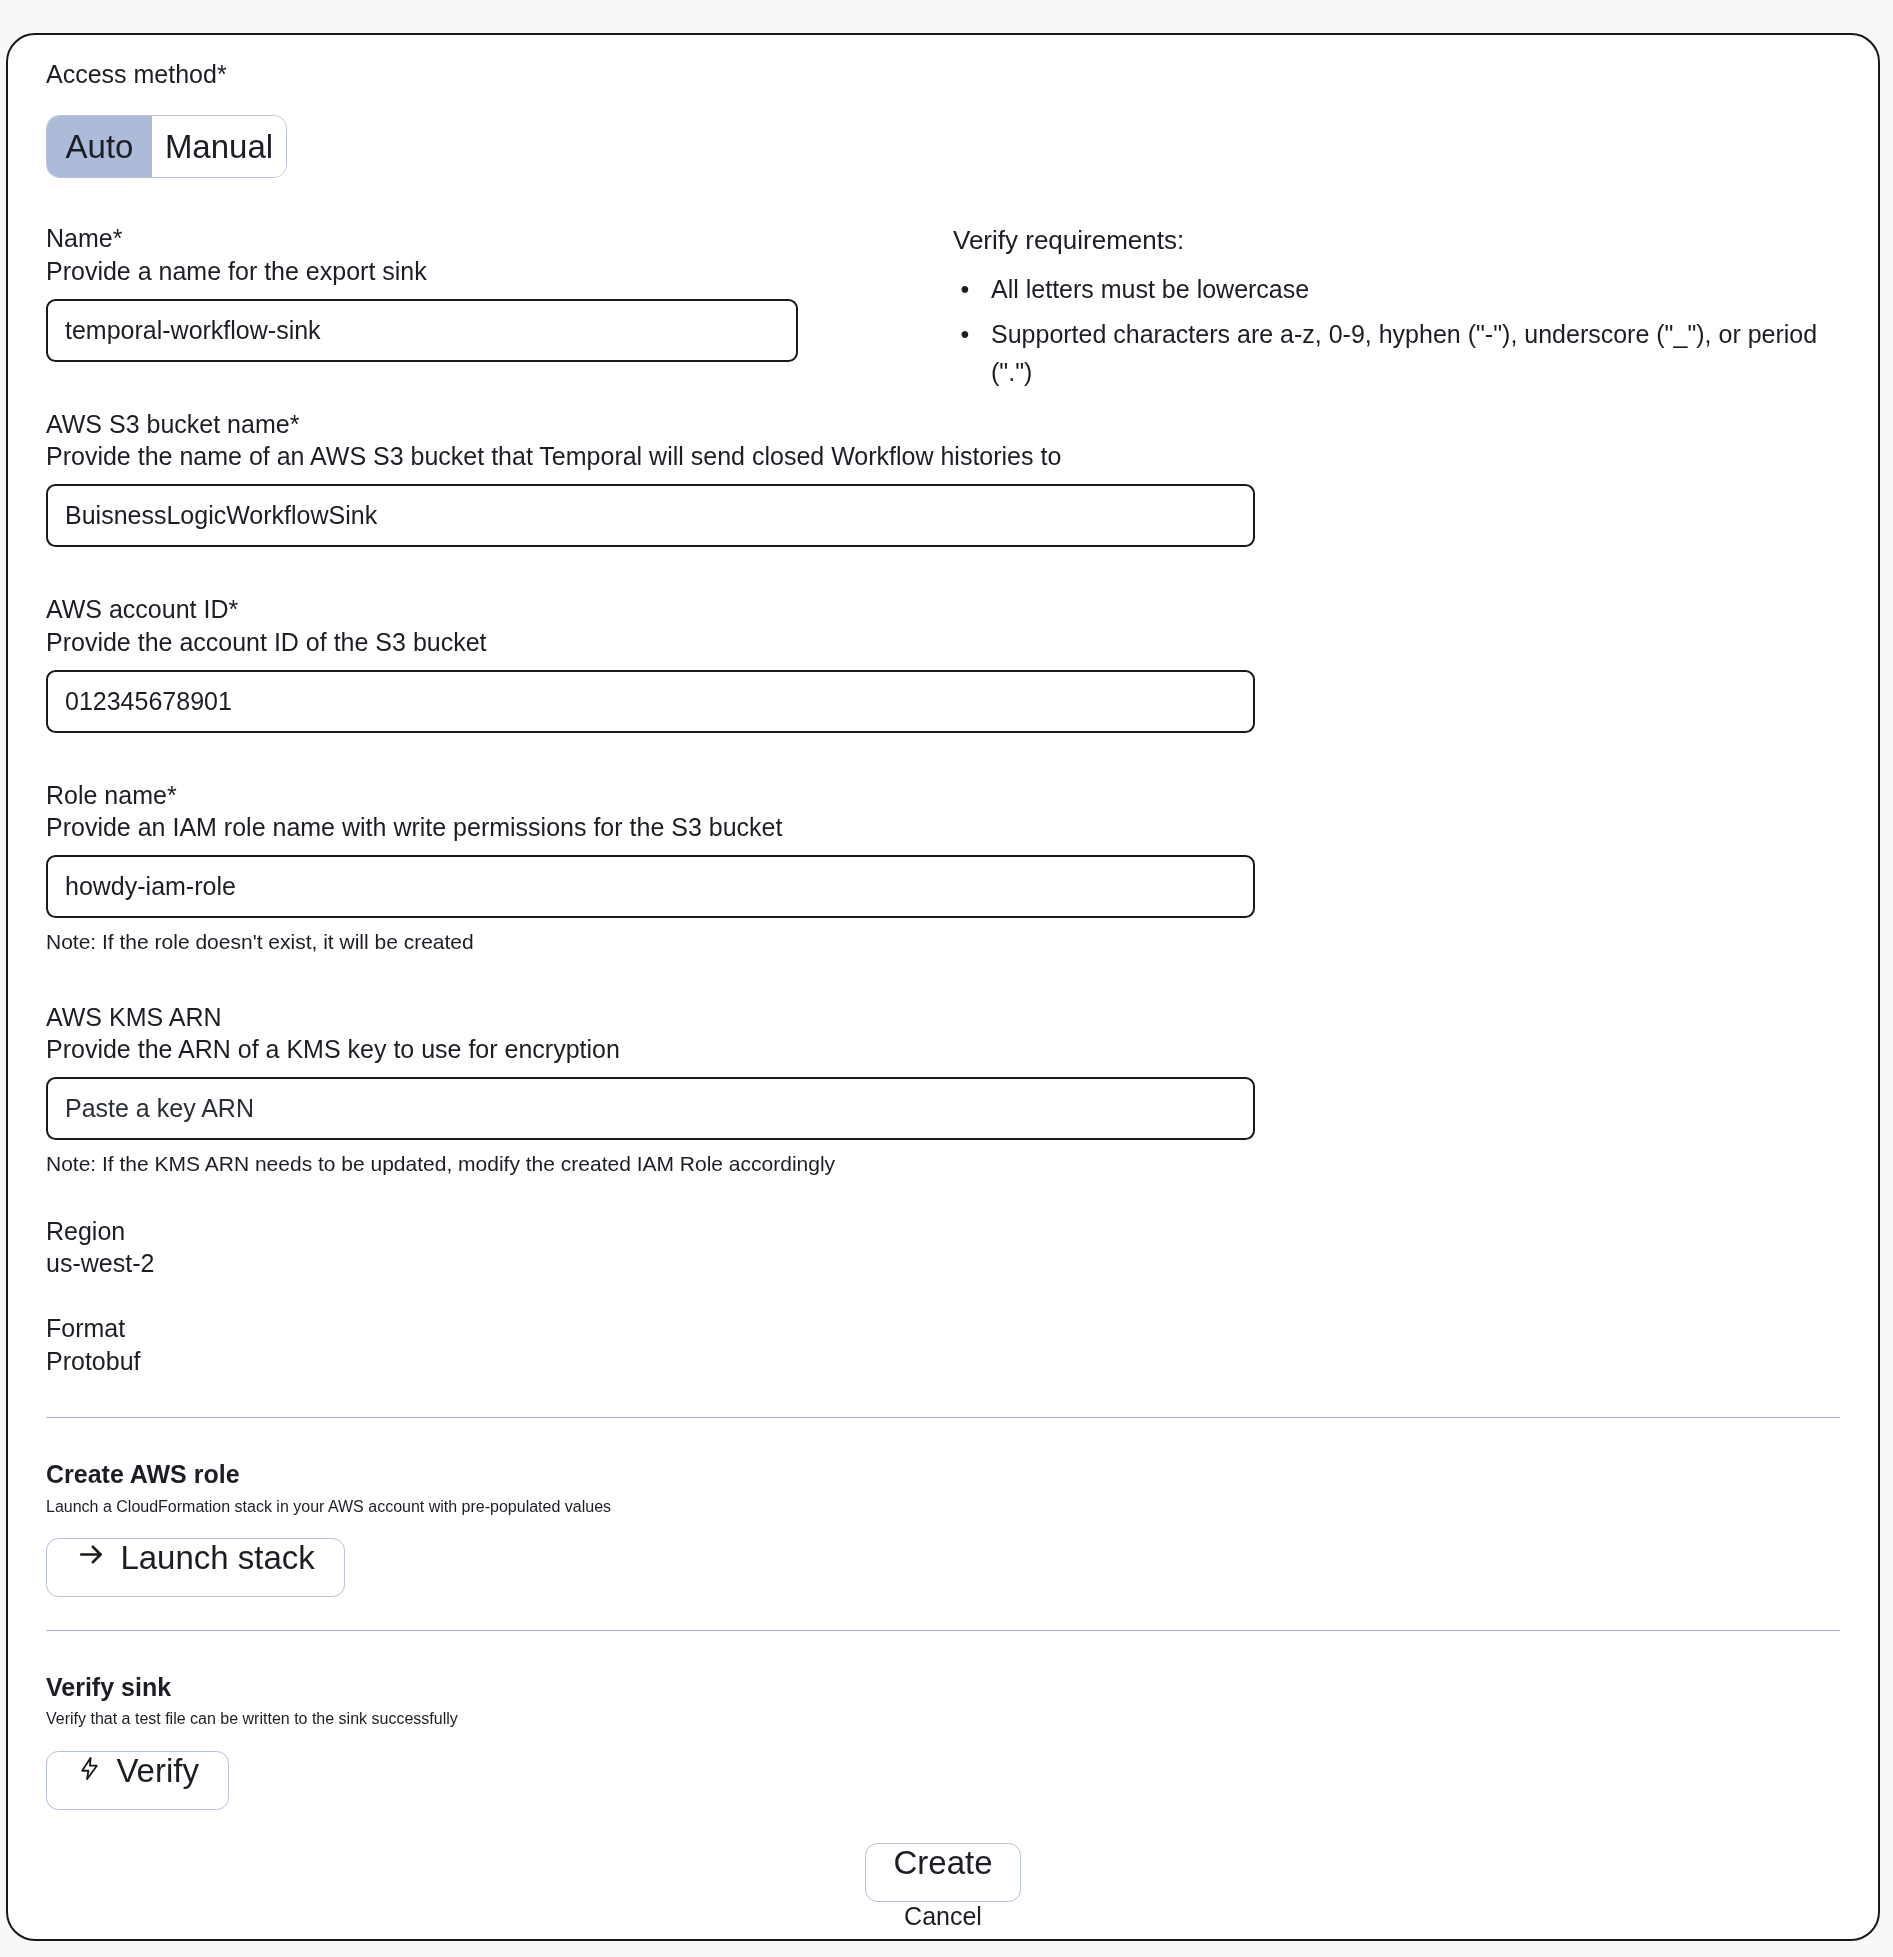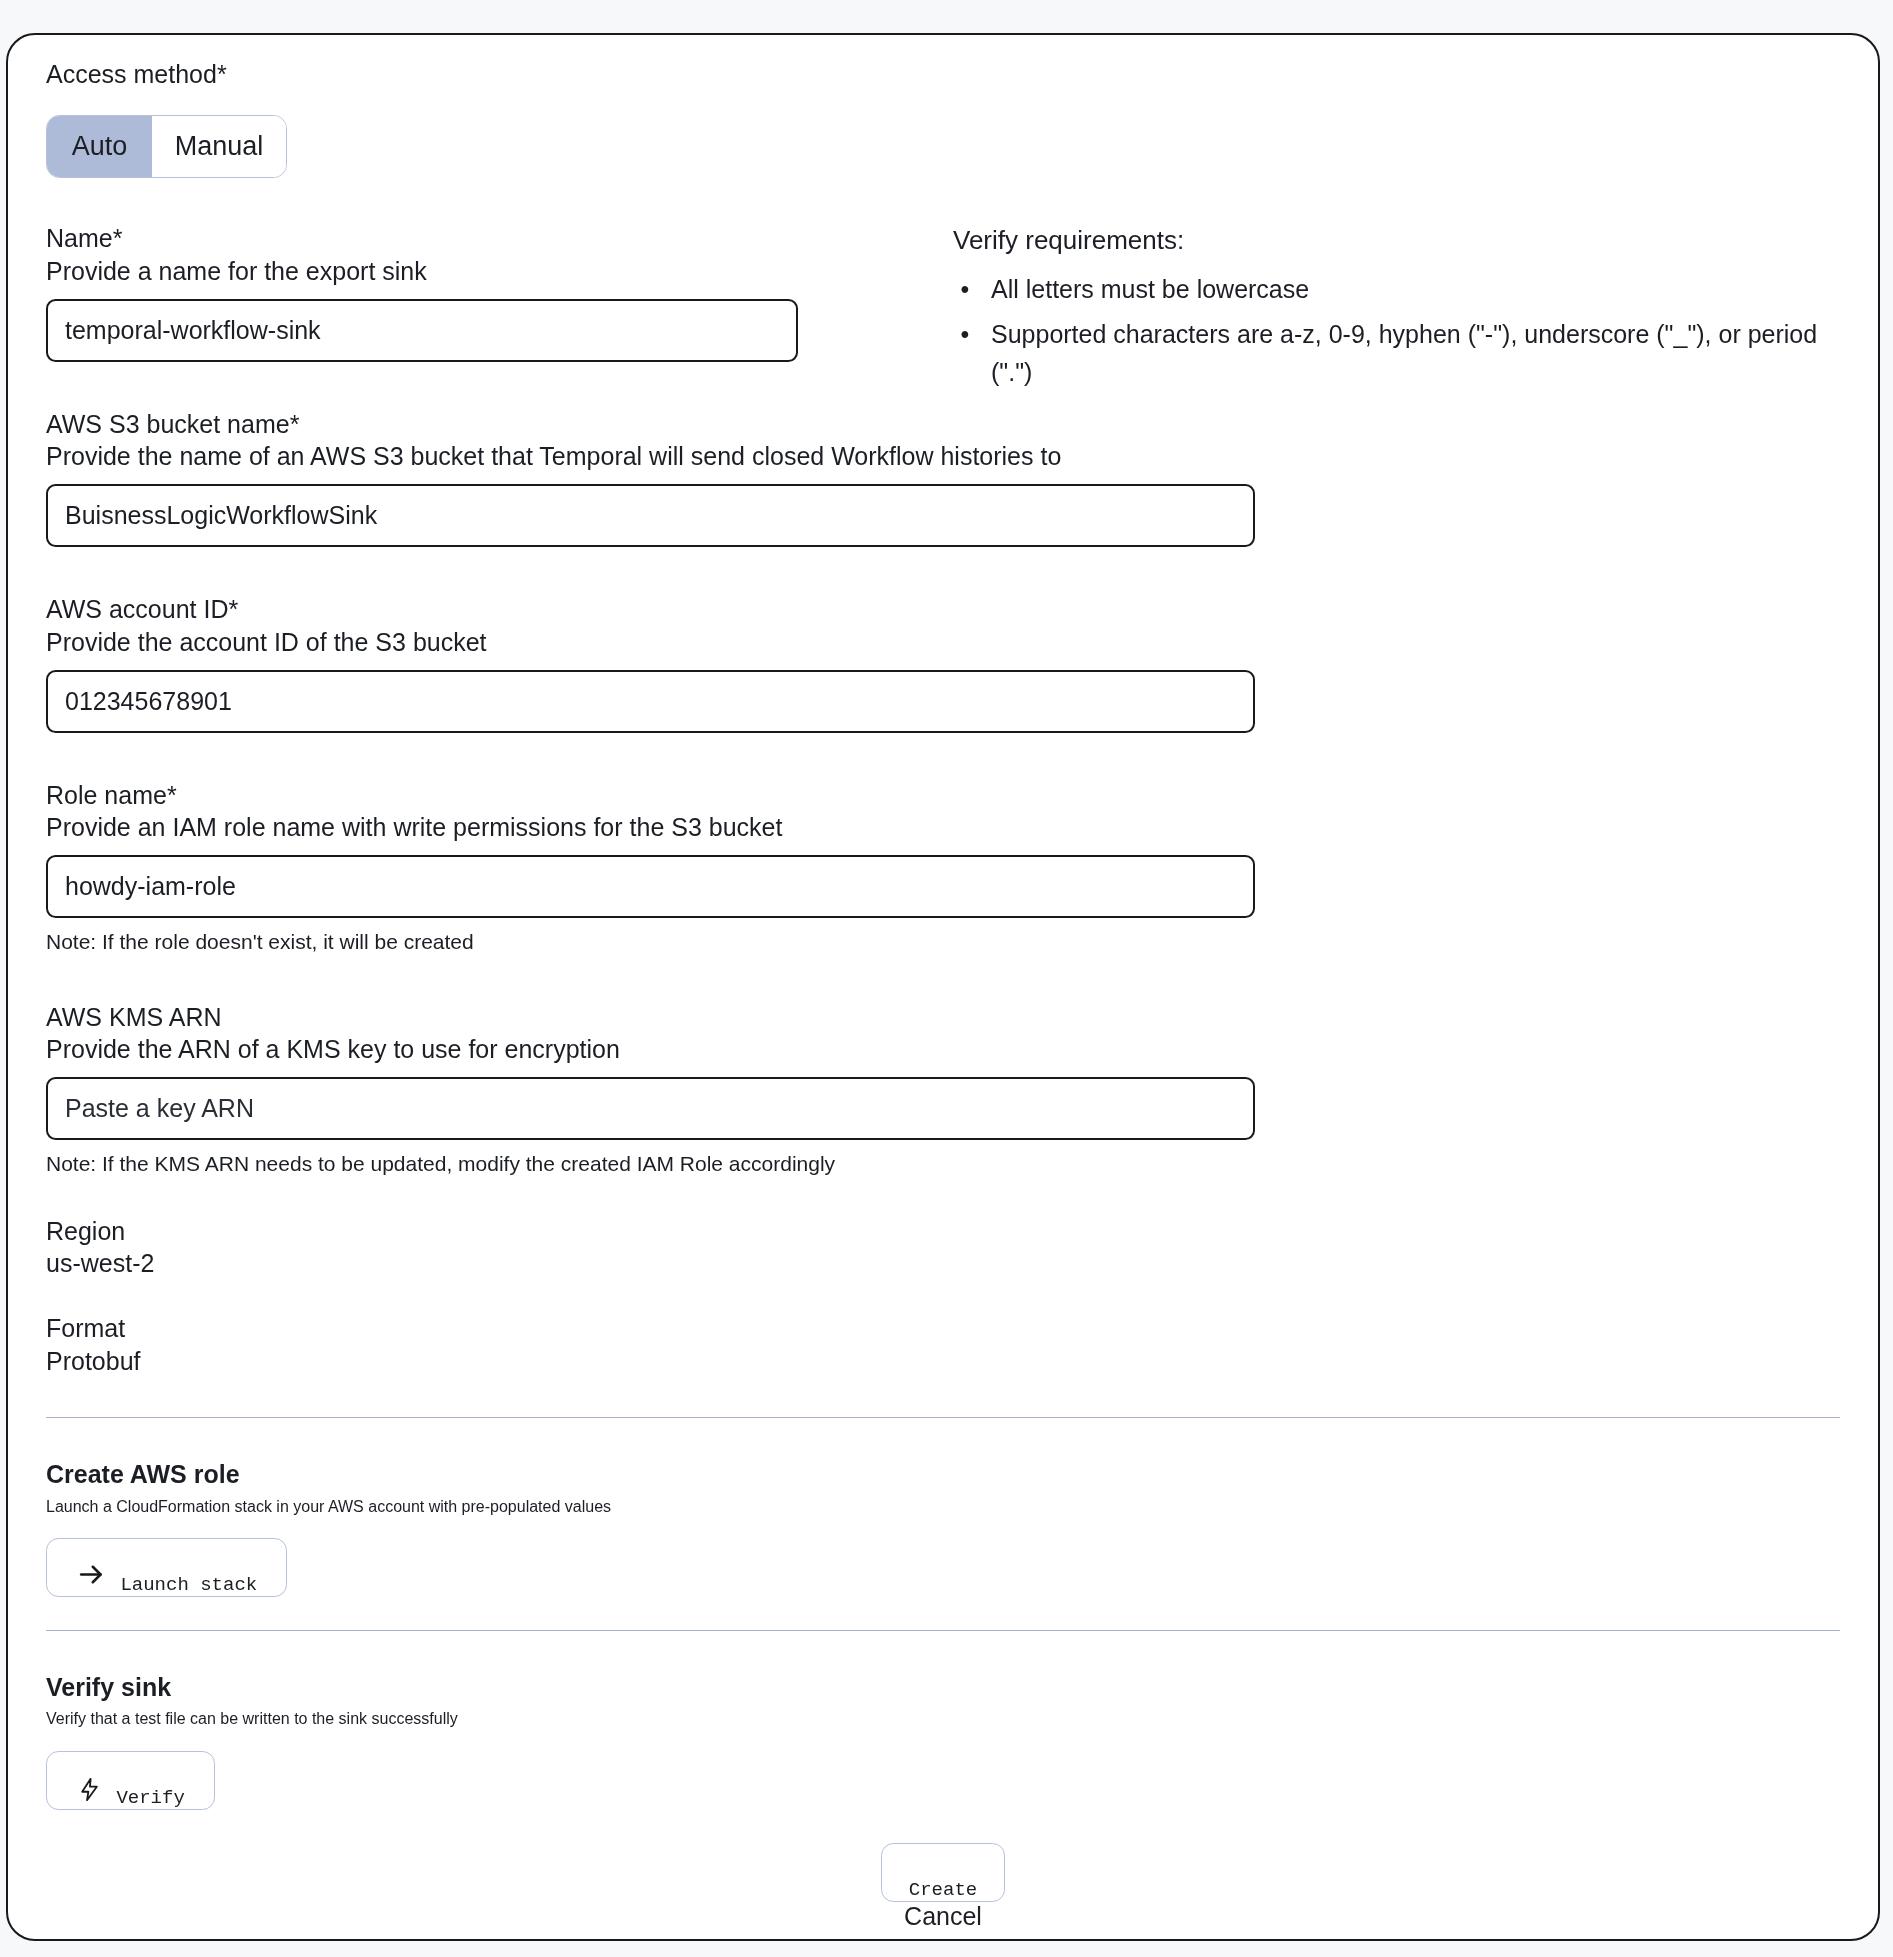--- a/index.html
+++ b/index.html
@@ -22,21 +22,21 @@
   .desc{font-size:25px;line-height:32.5px;}
   .note{font-size:21px;line-height:27px;margin-top:9.6px;}
 
   
   .segmented{
     display:inline-flex;margin-top:25px;height:63px;
     border:1.9px solid var(--accent-border);border-radius:13.4px;overflow:hidden;background:#fff;
   }
   .seg{
     display:flex;align-items:center;justify-content:center;
-    font-size:27px;color:var(--text);background:#fff;border:none;cursor:pointer;
+    font-size:33px;color:var(--text);background:#fff;border:none;cursor:pointer;
     font-family:"Liberation Sans",sans-serif;
   }
   .seg.selected{background:var(--accent);}
   .seg-auto{width:105px;}
   .seg-manual{width:134px;}
 
   .field{margin-top:46px;}
   .field.first{margin-top:44px;}
   .tfield{
     display:block;margin-top:11.5px;height:63px;
@@ -64,24 +64,24 @@
   .ro-label{font-size:25px;line-height:32.5px;}
   .ro-value{font-size:25px;line-height:32.5px;}
 
   .divider{border:none;border-top:1.9px solid var(--divider);margin:40px 0 0 0;width:100%;}
 
   .section{margin-top:40px;}
   .section-title{font-size:25px;line-height:32.5px;font-weight:700;}
   .section-desc{font-size:16px;line-height:32.5px;}
 
   .btn{
-    display:inline-flex;align-items:flex-end;gap:13.4px;margin-top:15.3px;height:59px;
+    display:inline-flex;align-items:flex-start;gap:13.4px;margin-top:15.3px;height:59px;
     border:1.9px solid var(--accent-border);border-radius:12.4px;background:#fff;
-    font-size:19px;font-weight:500;color:var(--text);padding:0 29px;cursor:pointer;
-    font-family:Liberation Mono, monospace;
+    font-size:33px;font-weight:500;color:var(--text);padding:0 29px;cursor:pointer;
+    font-family:Liberation Sans, sans-serif;
   }
   .btn svg{flex:0 0 auto;}
 
   .footer{
     display:flex;justify-content:space-between;align-items:center;margin-top:32.5px;width:100%;flex-direction:column;
   }
   .btn-create{margin-top:0;padding:0 27px;}
   .cancel{font-size:25px;color:var(--text);cursor:pointer;}
 </style>
 </head>

